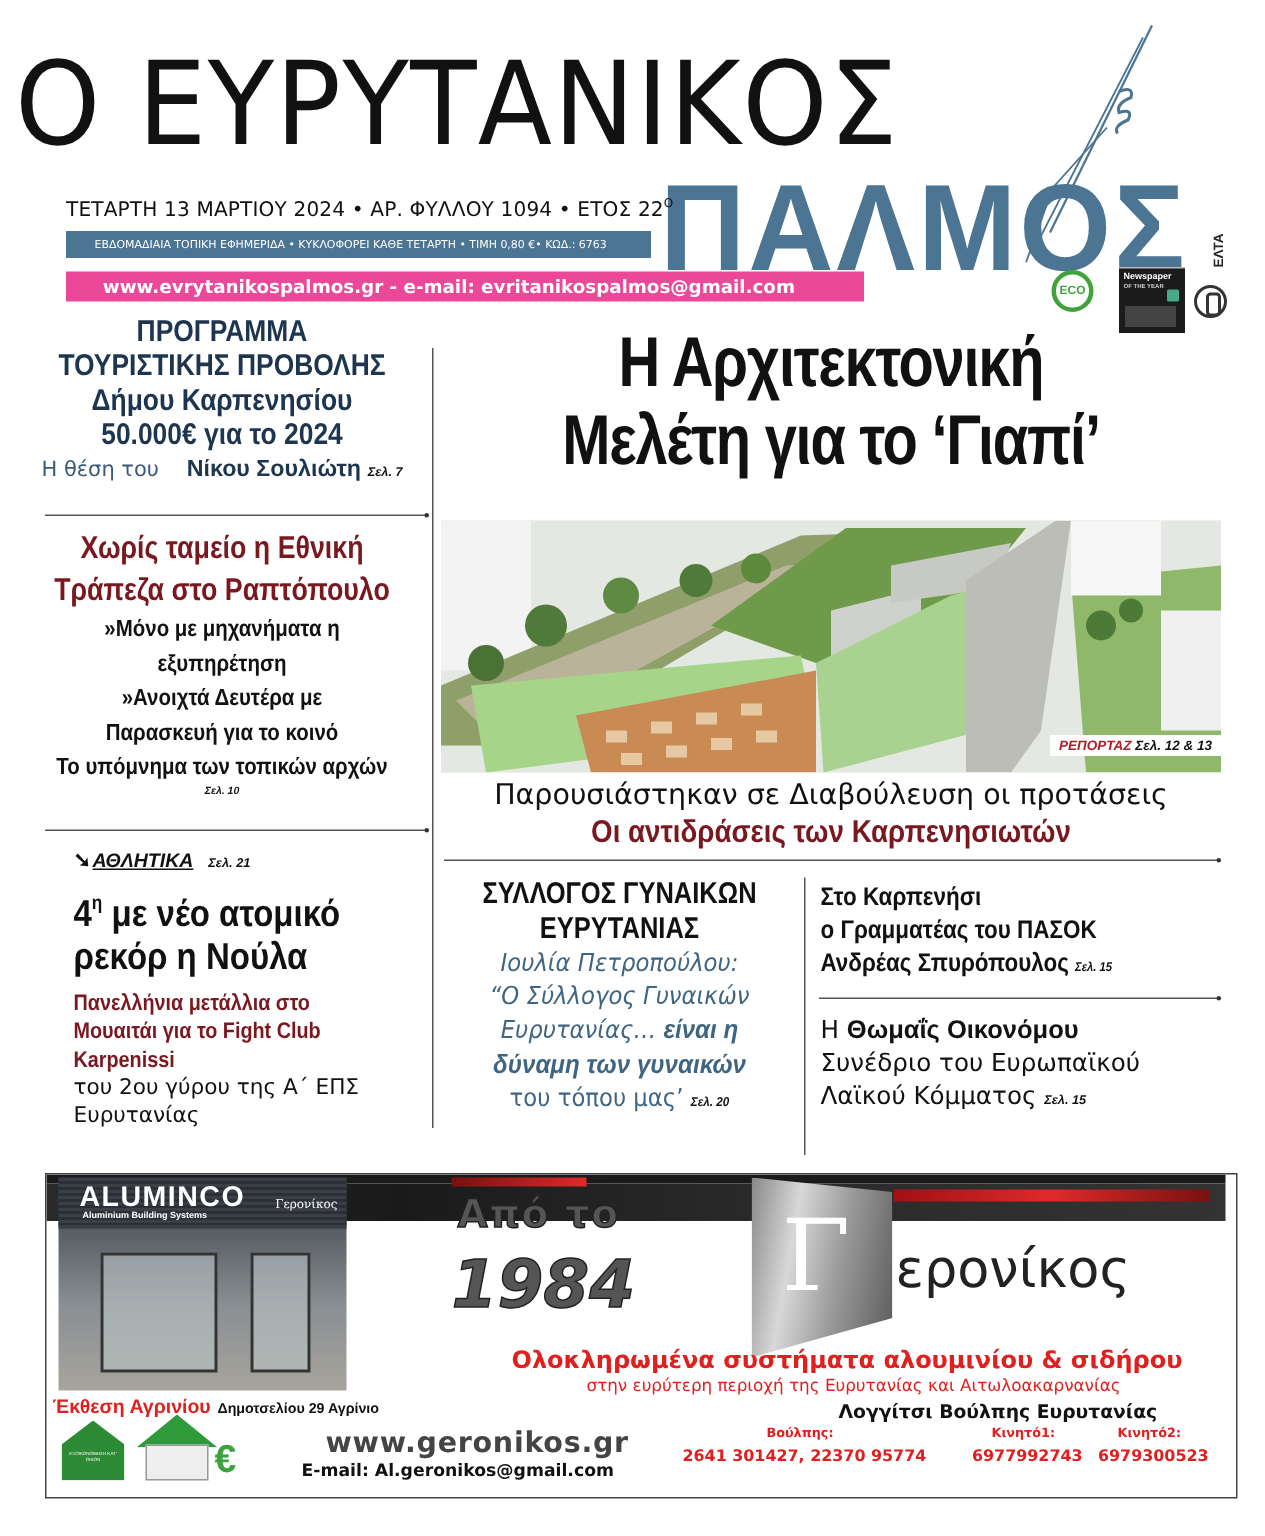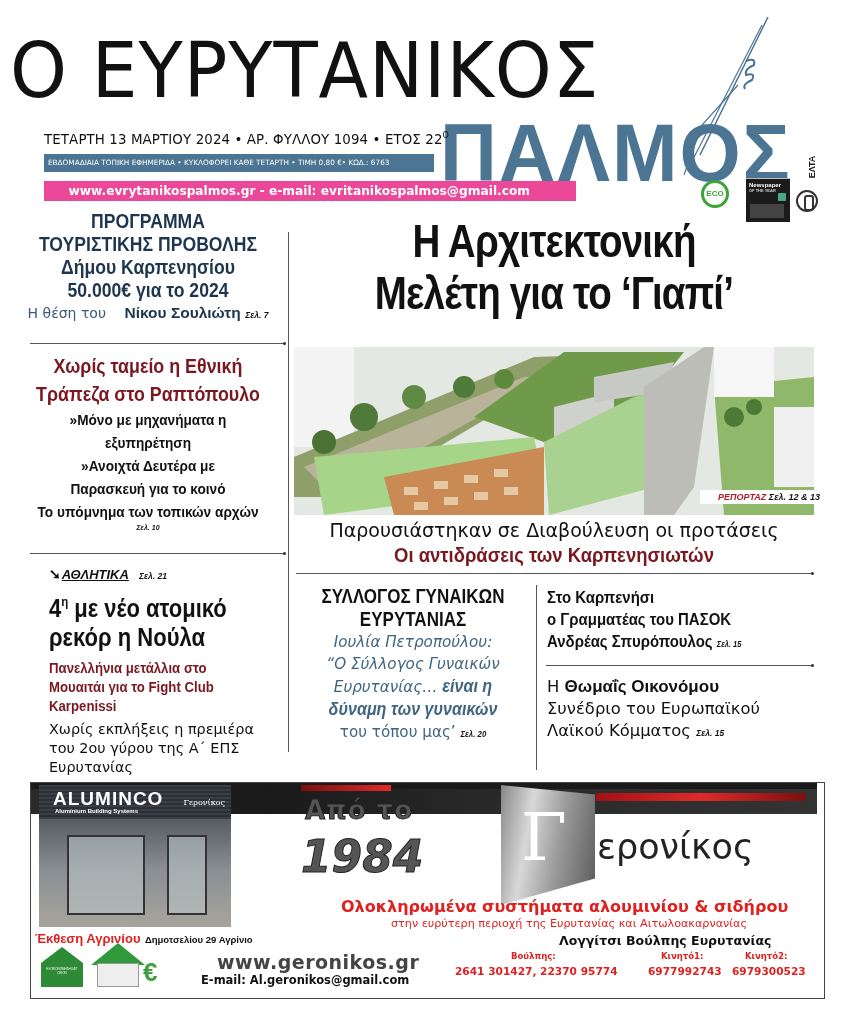--- a/index.html
+++ b/index.html
@@ -20,21 +20,21 @@
     transform: scaleX(0.96); transform-origin: left top;
   }
   .pen-svg { left: 640px; top: 15px; }
   .mast-date {
     left: 44px; top: 131px; font-family: "DejaVu Sans", sans-serif; font-size: 13.4px;
     color: #111; white-space: nowrap; letter-spacing: 0.1px;
   }
   .mast-date sup { font-size: 8px; vertical-align: 6px; }
   .mast-blue {
     left: 44px; top: 154px; width: 390px; height: 18px; background: #4c7493; color: #fff;
-    font-family: "DejaVu Sans", sans-serif; font-size: 7.3px; line-height: 18px; padding-left: 4px; white-space: nowrap;
+    font-family: "DejaVu Sans", sans-serif; font-size: 7.3px; line-height: 18px; padding-left: 19px; white-space: nowrap;
   }
   .mast-grey {
     left: 44px; top: 181px; width: 532px; height: 20px; background: #ec4899; color: #fff;
     font-family: "DejaVu Sans", sans-serif; font-weight: 700; font-size: 12.2px; line-height: 20px;
     text-align: right; padding-right: 46px; white-space: nowrap;
   }
 
   .eco-badge {
     left: 701px; top: 180px; width: 28px; height: 28px; border: 3px solid #3ea43a; border-radius: 50%;
     color: #3ea43a; font-size: 8px; font-weight: 700; text-align: center; line-height: 22px; background: #fff;
@@ -70,21 +70,21 @@
   .sports-tag .lbl { font-family: "Liberation Sans", sans-serif; font-weight: 700; font-style: italic; font-size: 13px; text-decoration: underline; color: #111; }
   .sports-tag .arrow { font-size: 14px; font-weight: 700; margin-right: 1px; }
   .sec3 .h { font-family: "Liberation Sans", sans-serif; font-weight: 700; font-size: 25px; line-height: 29px; margin-top: 4px; transform: scaleX(0.88); transform-origin: left; white-space: nowrap; }
   .sec3 .h sup { font-size: 13px; vertical-align: 11px; }
   .sec3 .r { color: #7a1820; font-family: "Liberation Sans", sans-serif; font-weight: 700; font-size: 15px; line-height: 19px; margin-top: 6px; transform: scaleX(0.88); transform-origin: left; white-space: nowrap; }
   .sec3 .p { font-family: "DejaVu Sans", sans-serif; font-size: 14.4px; line-height: 19px; margin-top: 5px; white-space: nowrap; }
 
   
   .main-h { left: 292px; top: 215px; width: 524px; text-align: center; font-family: "Liberation Sans", sans-serif; font-weight: 700; font-size: 47px; line-height: 52px; letter-spacing: -1px; transform: scaleX(0.82); transform-origin: center top; white-space: nowrap; }
   .main-img { left: 294px; top: 347px; width: 520px; height: 168px; overflow: hidden; background: #dfe5dc; }
-  .report-tag { left: 700px; top: 490px; background: #fff; padding: 2px 18px; font-size: 9px; font-weight: 700; font-style: italic; white-space: nowrap; }
+  .report-tag { left: 700px; top: 490px; background: #fff; padding: 2px 6px; font-size: 9px; font-weight: 700; font-style: italic; white-space: nowrap; }
   .report-tag .r { color: #b01e25; }
   .main-sub { left: 292px; top: 518px; width: 524px; text-align: center; font-family: "DejaVu Sans", sans-serif; font-size: 19px; line-height: 24px; white-space: nowrap; }
   .main-sub2 { left: 292px; top: 543px; width: 524px; text-align: center; color: #7a1820; font-family: "Liberation Sans", sans-serif; font-weight: 700; font-size: 21px; line-height: 24px; transform: scaleX(0.88); white-space: nowrap; }
 
   .syl { left: 292px; top: 585px; width: 242px; text-align: center; }
   .syl .h { font-family: "Liberation Sans", sans-serif; font-weight: 700; font-size: 20px; line-height: 23px; transform: scaleX(0.85); white-space: nowrap; }
   .syl .q { color: #3f6582; font-family: "DejaVu Sans", sans-serif; font-style: italic; font-size: 16.5px; line-height: 22px; white-space: nowrap; transform: scaleX(0.92); }
   .syl .q b { font-family: "Liberation Sans", sans-serif; font-weight: 700; font-size: 17.5px; }
 
   .col-div-v2 { left: 536px; top: 585px; width: 1px; height: 185px; background: #555; }
@@ -184,21 +184,20 @@
 <div class="abs sec3">
   <div class="sports-tag">
     <span><span class="arrow">➘</span><span class="lbl">ΑΘΛΗΤΙΚΑ</span></span>
     <span class="sel">Σελ. 21</span>
   </div>
   <div class="h"><span>4</span><sup>η</sup><span> με νέο ατομικό</span></div>
   <div class="h" style="margin-top:0">ρεκόρ η Νούλα</div>
   <div class="r">Πανελλήνια μετάλλια στο</div>
   <div class="r" style="margin-top:0">Μουαιτάι για το Fight Club</div>
   <div class="r" style="margin-top:0">Karpenissi</div>
-  <div class="p">Χωρίς εκπλήξεις η πρεμιέρα</div>
   <div class="p" style="margin-top:0">του 2ου γύρου της Α΄ ΕΠΣ</div>
   <div class="p" style="margin-top:0">Ευρυτανίας</div>
 </div>
 
 <div class="abs main-h">
   <div>Η Αρχιτεκτονική</div>
   <div>Μελέτη για το ‘Γιαπί’</div>
 </div>
 
 <div class="abs main-img">

